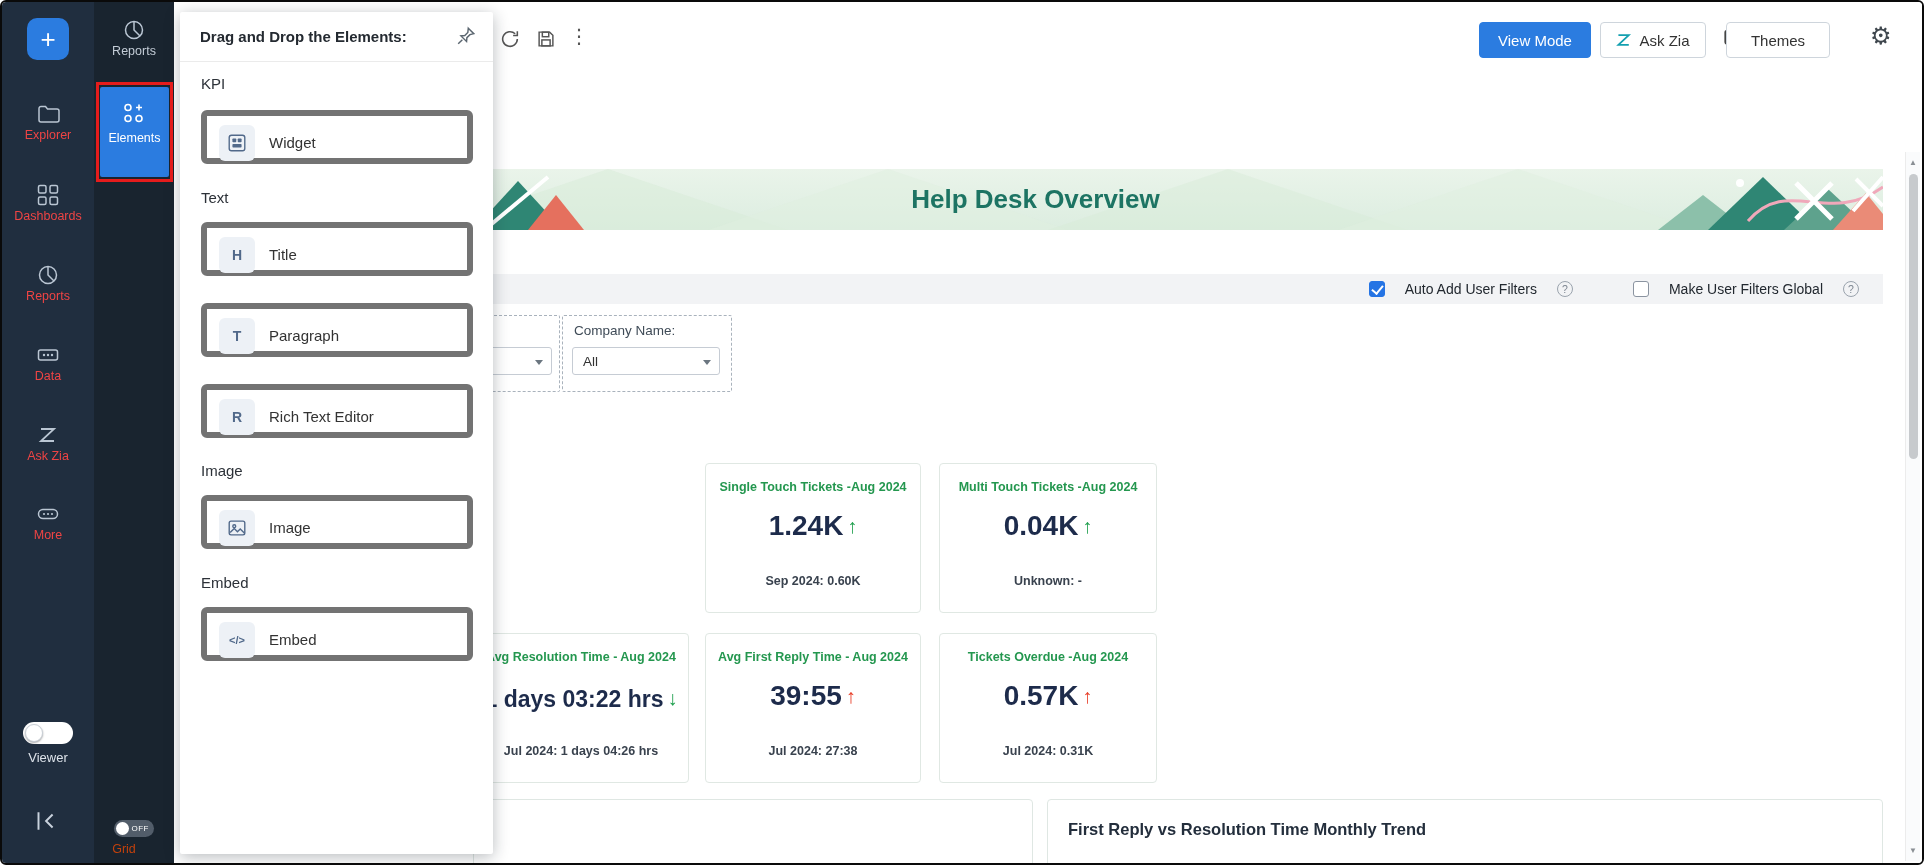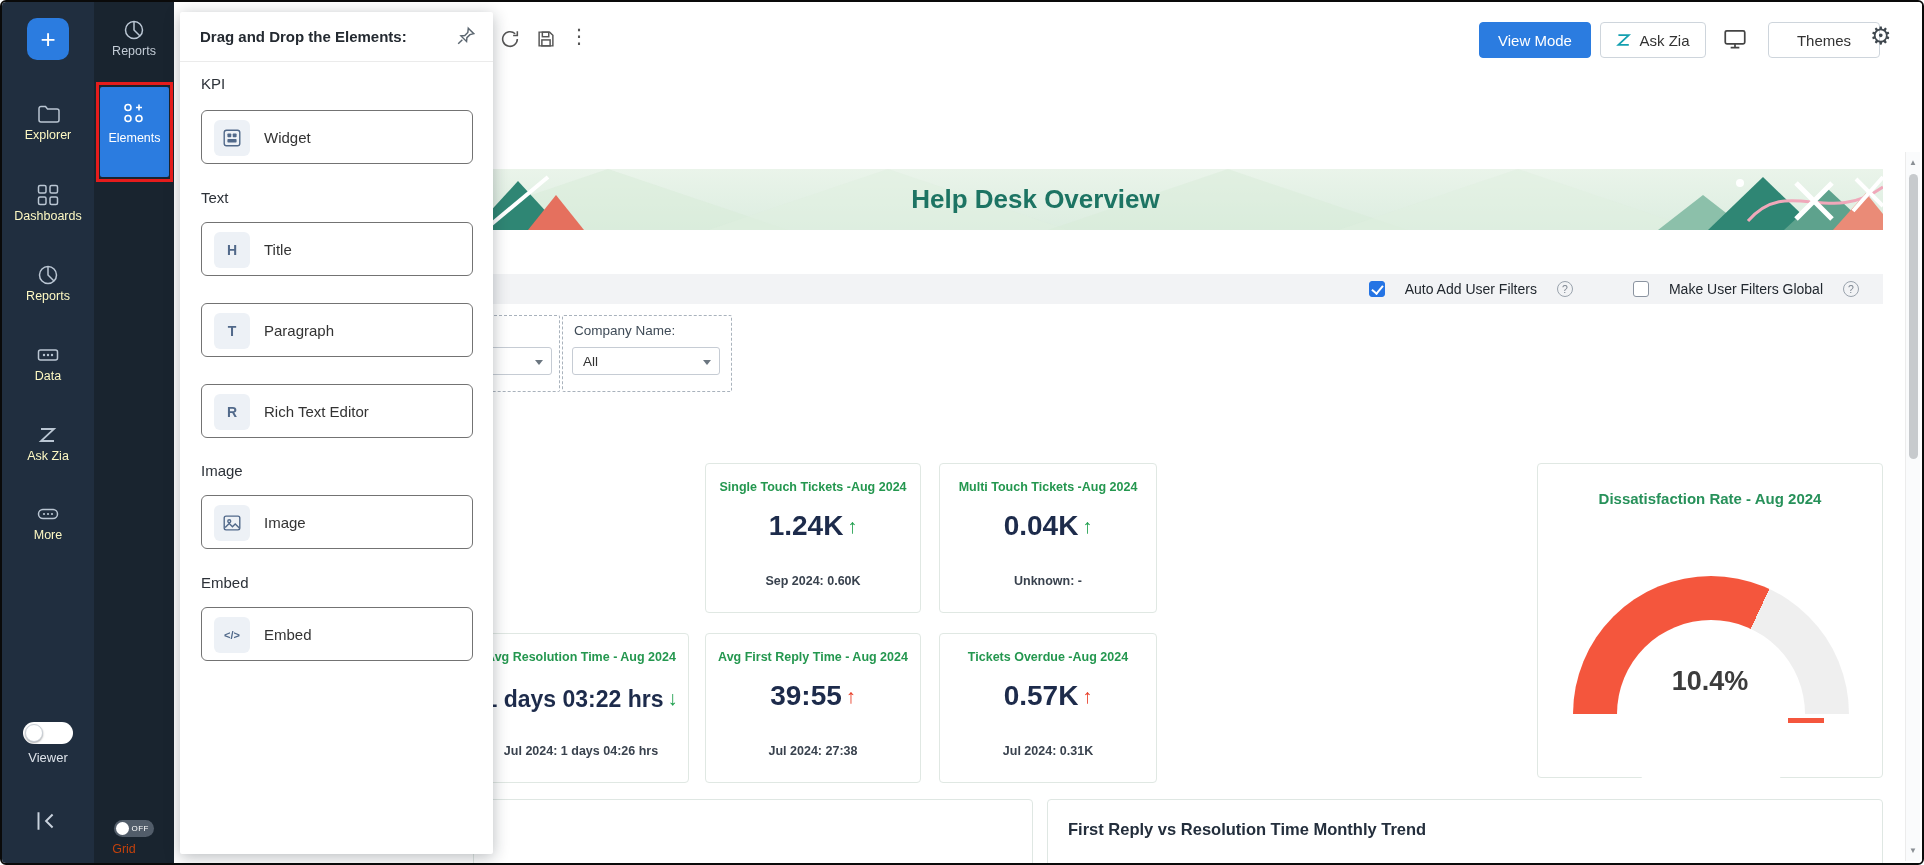--- a/index.html
+++ b/index.html
@@ -5,21 +5,21 @@
   html,body{margin:0;padding:0;background:#fff;font-family:"Liberation Sans","DejaVu Sans",sans-serif;}
   *{box-sizing:border-box;}
   #stage{position:relative;width:1924px;height:865px;border:2px solid #0a0a0a;border-radius:6px;overflow:hidden;background:#fff;}
 
   
   #rail1{position:absolute;left:0;top:0;width:92px;height:100%;background:#20declared;}
   #rail1{background:#202e3f;}
   .add-btn{position:absolute;left:25px;top:16px;width:42px;height:42px;border:none;border-radius:10px;background:#2b7ce0;color:#fff;font-size:26px;line-height:40px;text-align:center;cursor:pointer;padding:0;}
   .nav1{position:absolute;left:0;width:92px;text-align:center;color:#c9d2dd;cursor:pointer;}
   .nav1 .ic{display:block;height:24px;}
-  .nav1 .lb{display:block;margin-top:2px;font-size:12.5px;color:#fef9c3;}
+  .nav1 .lb{display:block;margin-top:2px;font-size:12.5px;color:#ef4444;}
   .toggle{position:absolute;left:21px;top:720px;width:50px;height:22px;border-radius:11px;background:#fff;cursor:pointer;}
   .toggle .knob{position:absolute;left:2px;top:2px;width:18px;height:18px;border-radius:50%;background:#fff;border:1px solid #c9cfd6;box-shadow:0 1px 2px rgba(0,0,0,.35);}
   .viewer-lb{position:absolute;left:0;top:748px;width:92px;text-align:center;font-size:13px;color:#dde3ea;}
   .collapse{position:absolute;left:30px;top:806px;width:28px;height:28px;cursor:pointer;}
 
   
   #rail2{position:absolute;left:92px;top:0;width:80px;height:100%;background:#19242f;}
   .nav2{position:absolute;left:0;width:80px;text-align:center;color:#c3ccd6;cursor:pointer;}
   .nav2 .lb{display:block;margin-top:2px;font-size:12.5px;}
   #elements-item{position:absolute;left:98px;top:85px;width:69px;height:90px;background:#2b7ce0;border-radius:2px;text-align:center;cursor:pointer;z-index:5;}
@@ -87,21 +87,21 @@
   #vscroll{position:absolute;right:2px;top:150px;bottom:2px;width:15px;background:#fafbfc;border-left:1px solid #ececec;z-index:20;}
   #vscroll .thumb{position:absolute;left:3px;top:22px;width:9px;height:285px;background:#c7cacd;border-radius:5px;cursor:pointer;}
   #vscroll .arr{position:absolute;left:0;width:100%;text-align:center;font-size:8px;color:#8a8f94;cursor:pointer;}
 
   
   #panel{position:absolute;left:178px;top:10px;width:313px;height:842px;background:#fff;border-radius:2px;box-shadow:0 3px 16px rgba(20,30,40,.30);z-index:40;}
   #panel-header{position:relative;height:50px;border-bottom:1px solid #ebebeb;}
   #panel-header .txt{position:absolute;left:20px;top:16px;font-size:15px;font-weight:700;color:#242a31;}
   #panel-header .pin{position:absolute;right:16px;top:13px;cursor:pointer;}
   .sec-label{position:absolute;left:21px;font-size:15px;color:#2c3138;}
-  .el-card{position:absolute;left:21px;width:272px;height:54px;border:1px solid #737373;border-radius:6px;background:#fff;cursor:grab;}
+  .el-card{position:absolute;left:21px;width:272px;height:54px;border:6px solid #737373;border-radius:6px;background:#fff;cursor:grab;}
   .el-card .ibox{position:absolute;left:12px;top:9px;width:36px;height:36px;border-radius:6px;background:#edf1f6;display:flex;align-items:center;justify-content:center;color:#51698a;font-size:14px;font-weight:700;}
   .el-card .lb{position:absolute;left:62px;top:0;height:54px;line-height:54px;font-size:15px;color:#333;}
 
   svg{display:block;}
 </style>
 </head>
 <body>
 
 <div id="stage">
 
@@ -267,21 +267,21 @@
       <span>Ask Zia</span>
     </button>
     <span class="tool-ic" style="left:1548px;top:24px">
       <svg width="26" height="26" viewBox="0 0 24 24">
           <g fill="none" stroke="#444" stroke-width="1.6">
             <rect x="3" y="4.5" width="18" height="12" rx="1.5"></rect>
             <path d="M12 16.5V20M8 20h8"></path>
           </g>
         </svg>
     </span>
-    <button class="btn btn-ghost" style="left:1594px;width:112px">
+    <button class="btn btn-ghost" style="left:1552px;width:104px">
         <span>Themes</span>
       </button>
     <span class="tool-ic" style="left:1696px;top:20px;font-size:24px;color:#40484f">⚙</span>
 
     <div id="banner">
       <svg width="1695" height="61">
         <defs>
             <linearGradient id="bg" x1="0" y1="0" x2="0" y2="1">
               <stop offset="0" stop-color="#eaf4ea"></stop>
               <stop offset="1" stop-color="#dcede0"></stop>
@@ -336,29 +336,20 @@
       <div class="ksub">Sep 2024: 0.60K</div>
     </div>
 
     <div class="kcard" style="left:765px;top:461px;width:218px">
       <div class="ktitle">Multi Touch Tickets -Aug 2024</div>
       <div class="kval"><span>0.04K</span><span class="arrow green">↑</span></div>
       <div class="ksub">Unknown: -</div>
     </div>
 
 
-    <div class="kcard gauge-card" style="left:1363px;top:461px;width:346px">
-      <div class="gtitle">Dissatisfaction Rate - Aug 2024</div>
-      <div class="gauge" style="left:35px;top:112px">
-        <div class="arc arc-red"></div>
-        <div class="ghole"></div>
-      </div>
-      <div class="reddash"></div>
-      <div class="gval">10.4%</div>
-    </div>
 
     <div class="kcard" style="left:299px;top:631px;width:216px">
       <div class="ktitle">Avg Resolution Time - Aug 2024</div>
       <div class="kval small"><span>1 days 03:22 hrs</span><span class="arrow green">↓</span></div>
       <div class="ksub">Jul 2024: 1 days 04:26 hrs</div>
     </div>
 
     <div class="kcard" style="left:531px;top:631px;width:216px">
       <div class="ktitle">Avg First Reply Time - Aug 2024</div>
       <div class="kval"><span>39:55</span><span class="arrow red">↑</span></div>

